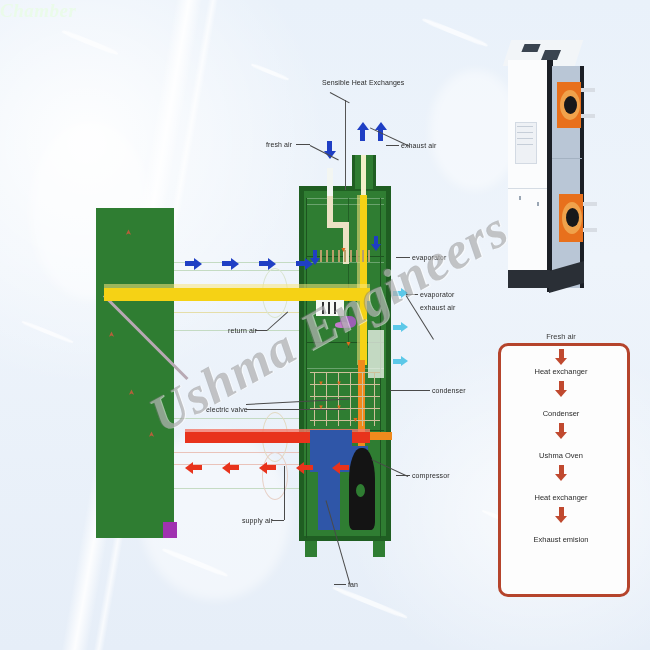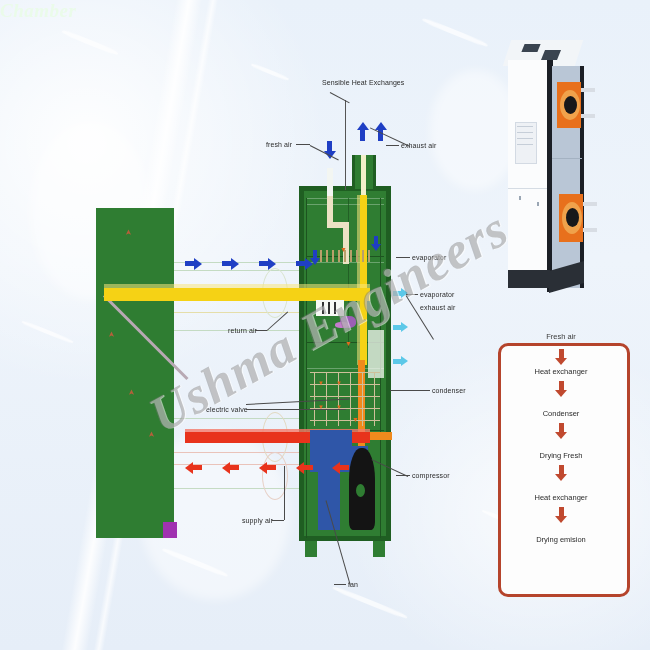--- a/index.html
+++ b/index.html
@@ -445,27 +445,27 @@
   <div class="fc-arrow" style="top:381px;left:498px;">
     <div class="a-stem" style="height:9px;"></div>
     <div style="width:0;height:0;border-left:6px solid transparent;border-right:6px solid transparent;border-top:7px solid #c0492f;"></div>
   </div>
   <div class="fc-step" style="top:409px;left:498px;">Condenser</div>
 
   <div class="fc-arrow" style="top:423px;left:498px;">
     <div class="a-stem" style="height:9px;"></div>
     <div style="width:0;height:0;border-left:6px solid transparent;border-right:6px solid transparent;border-top:7px solid #c0492f;"></div>
   </div>
-  <div class="fc-step" style="top:451px;left:498px;">Drying Fresh</div>
+  <div class="fc-step" style="top:451px;left:498px;">Ushma Oven</div>
 
   <div class="fc-arrow" style="top:465px;left:498px;">
     <div class="a-stem" style="height:9px;"></div>
     <div style="width:0;height:0;border-left:6px solid transparent;border-right:6px solid transparent;border-top:7px solid #c0492f;"></div>
   </div>
   <div class="fc-step" style="top:493px;left:498px;">Heat exchanger</div>
 
   <div class="fc-arrow" style="top:507px;left:498px;">
     <div class="a-stem" style="height:9px;"></div>
     <div style="width:0;height:0;border-left:6px solid transparent;border-right:6px solid transparent;border-top:7px solid #c0492f;"></div>
   </div>
-  <div class="fc-step" style="top:535px;left:498px;">Drying emision</div>
+  <div class="fc-step" style="top:535px;left:498px;">Exhaust emision</div>
 
 </div>
 
 </body></html>

